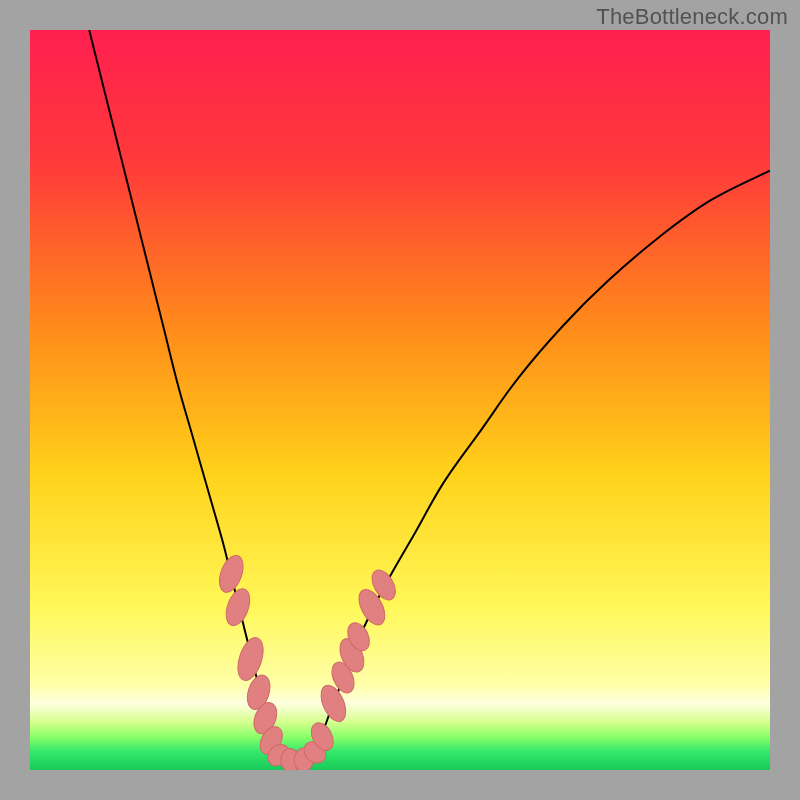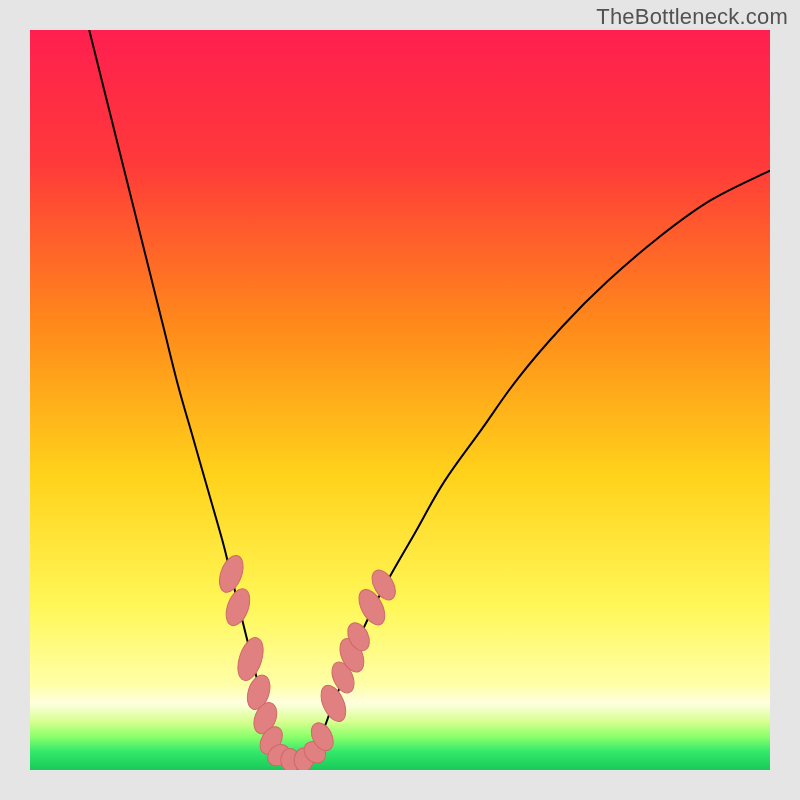--- a/index.html
+++ b/index.html
@@ -8,21 +8,21 @@
     width: 800px;
     height: 800px;
     overflow: hidden;
     background: #000;
     font-family: Arial, Helvetica, sans-serif;
   }
   .stage {
     position: relative;
     width: 800px;
     height: 800px;
-    background: #e5e5e5;
+    background: #a3a3a3;
   }
   .plot-area {
     position: absolute;
     left: 30px;
     top: 30px;
     width: 740px;
     height: 740px;
     overflow: hidden;
   }
   .gradient-bg {

